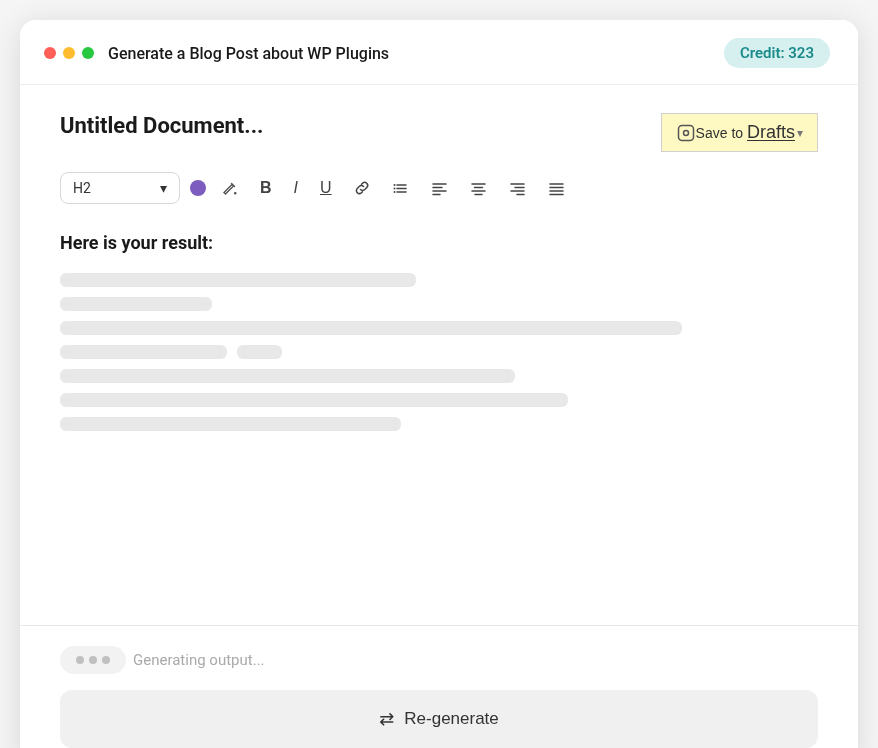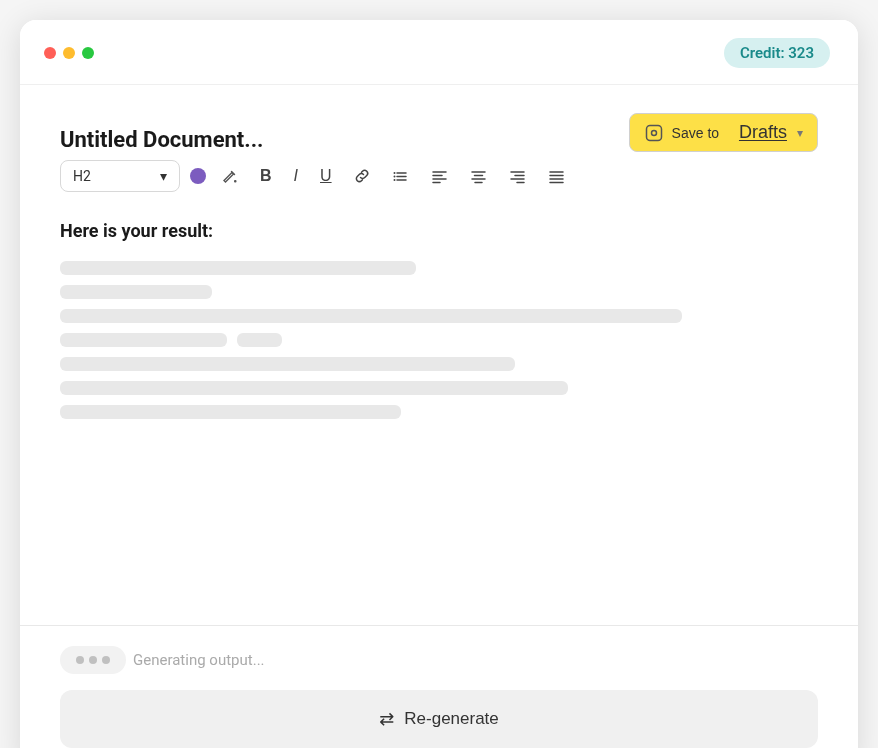--- a/index.html
+++ b/index.html
@@ -77,39 +77,38 @@
       flex: 1;
       padding: 28px 40px 24px 40px;
       display: flex;
       flex-direction: column;
       gap: 0;
     }
 
     
     .doc-header-row {
       display: flex;
-      align-items: flex-end;
+      align-items: flex-start;
       justify-content: space-between;
-      margin-bottom: 8px;
+      margin-bottom: 20px;
     }
 
     .doc-title {
       font-size: 22px;
       font-weight: 700;
       color: #1a1a1a;
     }
 
     .save-drafts-btn {
       display: flex;
       align-items: center;
-      gap: 8px;
       border: 1.5px solid #d0d0d0;
-      border-radius: 8px;
+      border-radius: 0;
       padding: 8px 14px;
-      background: #fde047;
+      background: #fef9c3;
       cursor: pointer;
       font-size: 14px;
       color: #333;
     }
 
     .save-drafts-btn .save-icon {
       width: 20px;
       height: 20px;
       display: flex;
       align-items: center;
@@ -288,20 +287,21 @@
 
 <div class="app-window">
 
   <div class="title-bar">
     <div class="title-bar-left">
       <div class="traffic-lights">
         <div class="traffic-light tl-red"></div>
         <div class="traffic-light tl-yellow"></div>
         <div class="traffic-light tl-green"></div>
       </div>
+      <span class="window-title">Generate a Blog Post about WP Plugins</span>
     </div>
     <div class="credit-badge">Credit: 323</div>
   </div>
 
   <div class="editor-area">
 
     <div class="doc-header-row">
       <span class="doc-title">Untitled Document...</span>
       <button class="save-drafts-btn">
         <span class="save-icon">

